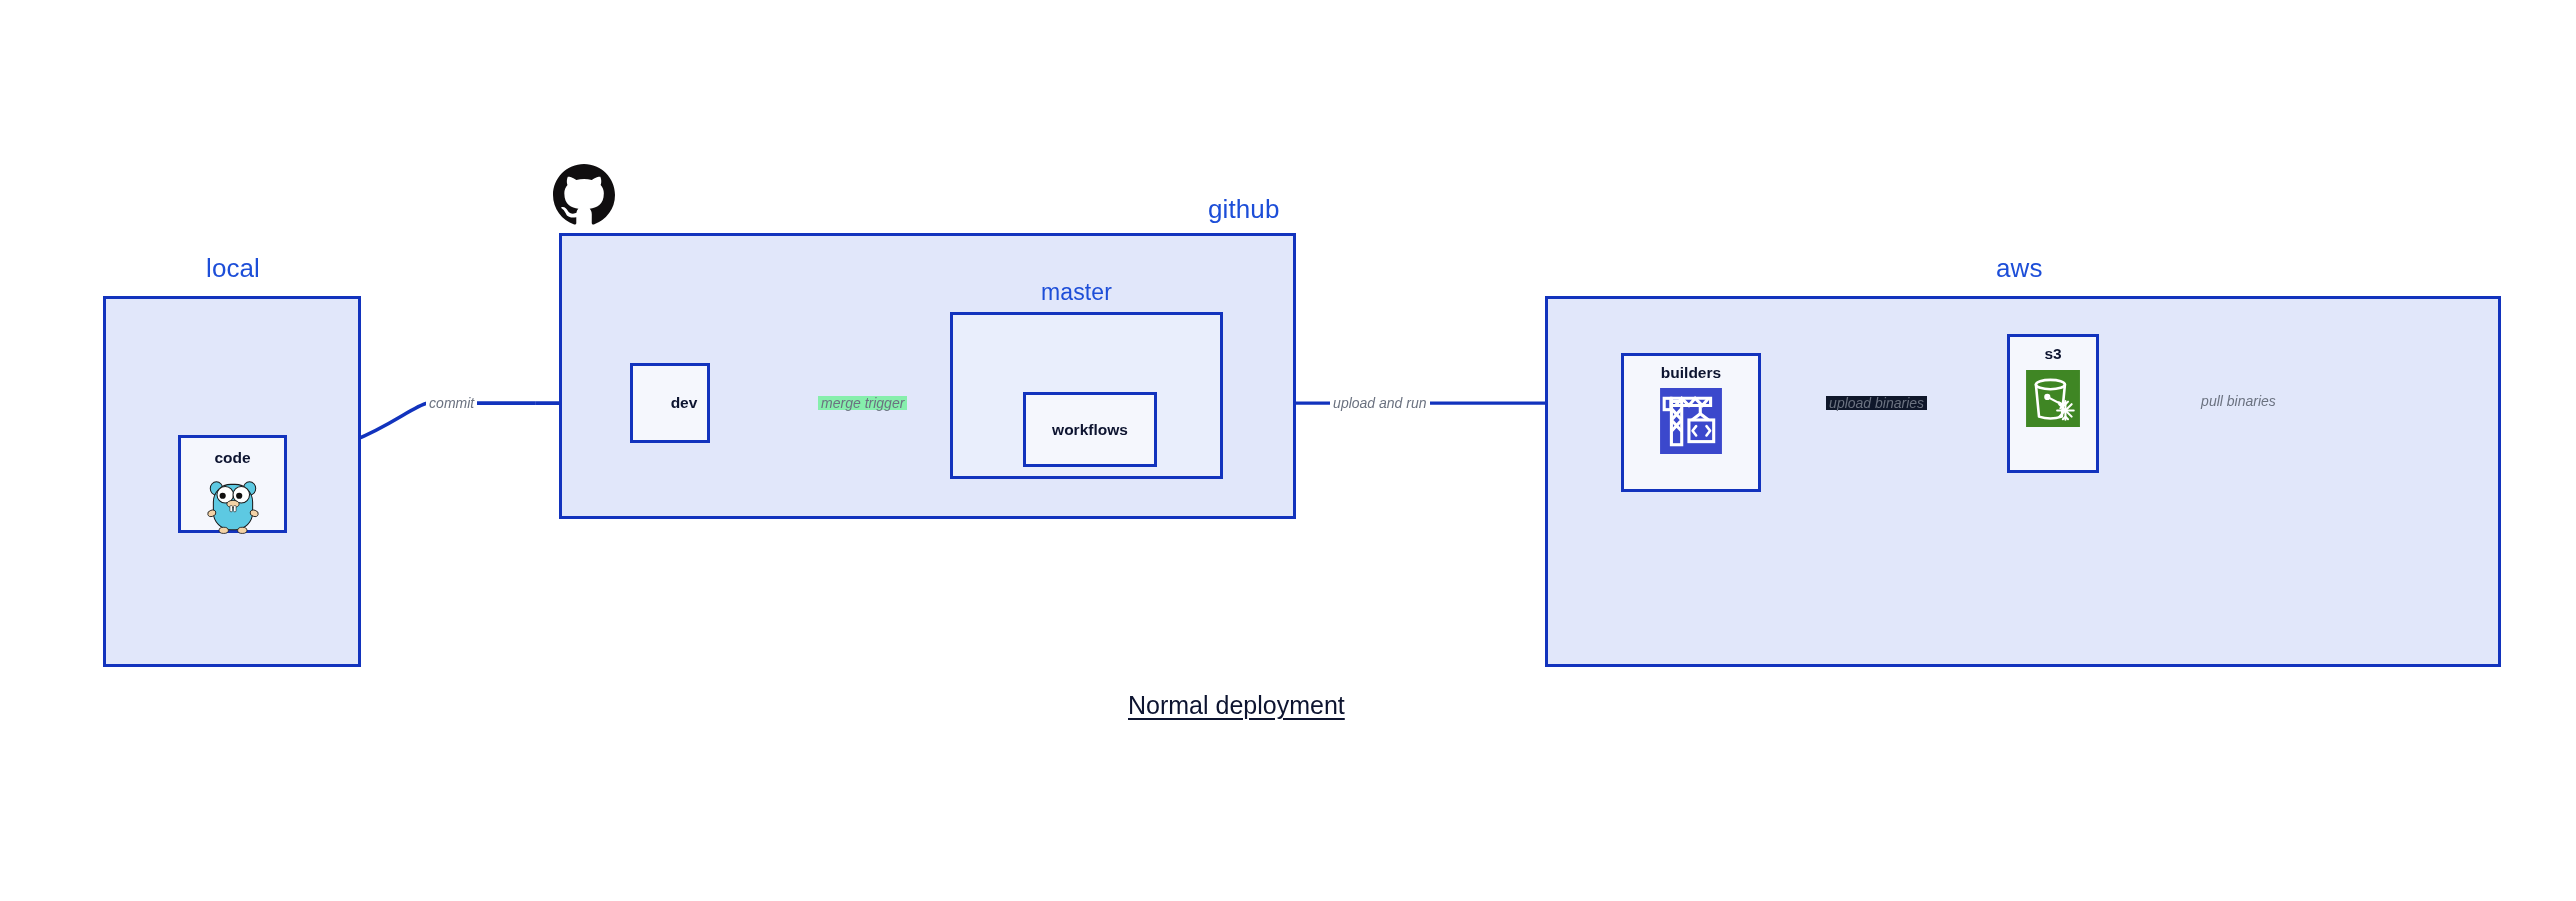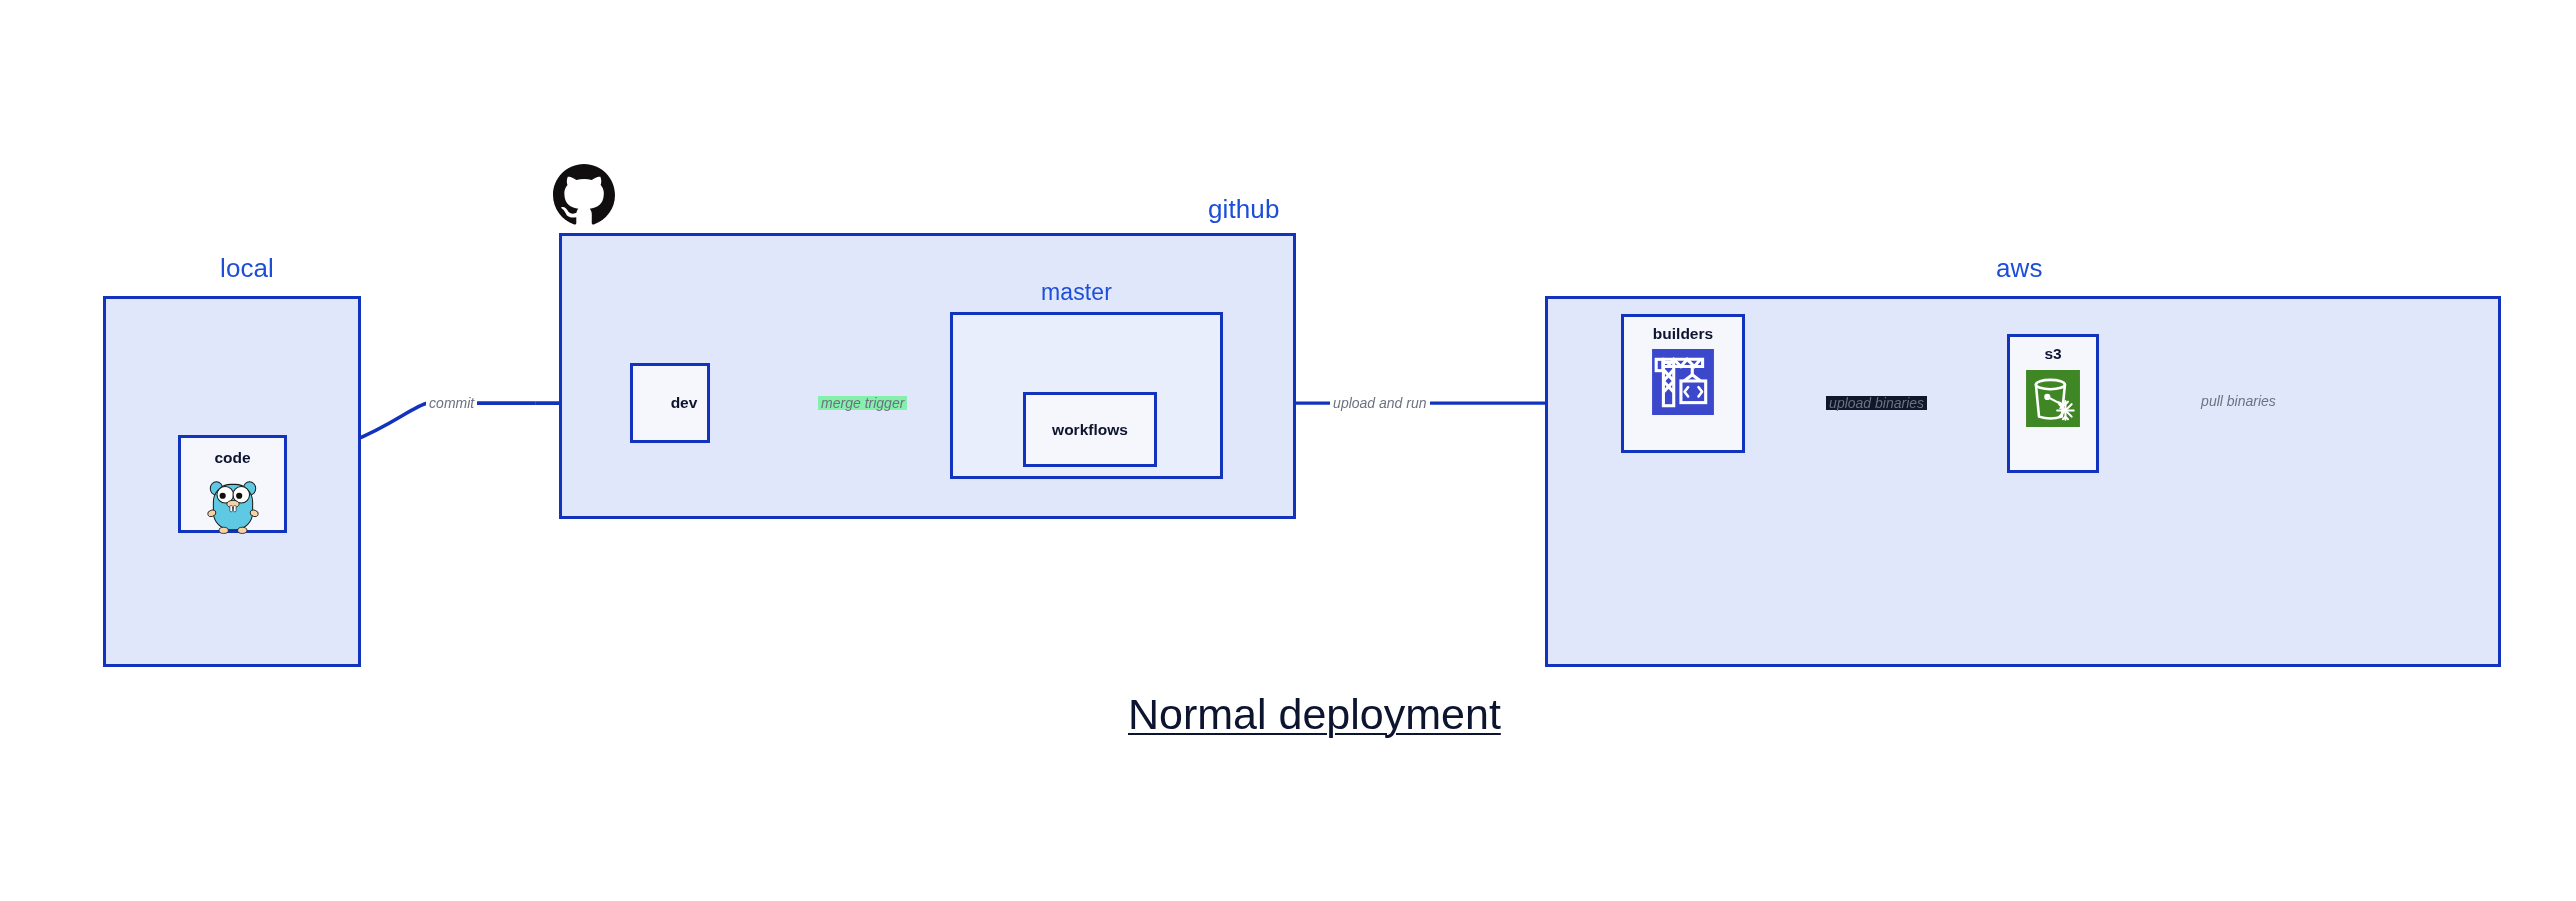--- a/index.html
+++ b/index.html
@@ -79,21 +79,21 @@
     font-style: italic;
     white-space: nowrap;
     line-height: 1;
     background: transparent;
   }
 
   
   .diagram-title {
     position: absolute;
     color: #0d1430;
-    font-size: 43px;
+    font-size: 25px;
     font-weight: 400;
     text-decoration: underline;
     text-underline-offset: 4.1px;
     text-decoration-thickness: 2.1px;
     white-space: nowrap;
     line-height: 1;
   }
 
   
   .logo {
@@ -120,21 +120,21 @@
     <path d="M 1378 782 L 1975 782" fill="none" stroke="#1233bd" stroke-width="6" marker-end="url(#arrow)"></path>
 
     <path d="M 2230 782 L 3145 782" fill="none" stroke="#1233bd" stroke-width="6" marker-end="url(#arrow)"></path>
 
     <path d="M 3386 782 L 3895 782" fill="none" stroke="#1233bd" stroke-width="6" marker-end="url(#arrow)"></path>
 
     <path d="M 4072 778 C 4180 790, 4230 818, 4295 826" fill="none" stroke="#1233bd" stroke-width="6"></path>
     <path d="M 4300 830 C 4400 856, 4490 900, 4560 956" fill="none" stroke="#1233bd" stroke-width="6" marker-end="url(#arrow)"></path>
   </svg>
 
-  <div class="group-label" style="left:206px; top:255px;margin-left:14px;">local</div>
+  <div class="group-label" style="left:206px; top:255px;">local</div>
 
   <div class="group" style="left:103px; top:296px; width:258px; height:371px;"></div>
 
   <div class="node pale" style="left:178px; top:435px; width:109px; height:98px; padding-top:12px;">
     <div class="node-label">code</div>
     <div class="node-icon" style="margin-top:7.2px;">
       <svg width="56" height="62" viewBox="0 0 108 120">
 
         <ellipse cx="22" cy="30" rx="12" ry="13" fill="#5dc9e2" stroke="#1a1a1a" stroke-width="2"></ellipse>
         <ellipse cx="86" cy="30" rx="12" ry="13" fill="#5dc9e2" stroke="#1a1a1a" stroke-width="2"></ellipse>
@@ -184,21 +184,21 @@
   <div class="group inner" style="left:950px; top:312px; width:273px; height:167px;"></div>
 
   <div class="node pale" style="left:1023px; top:392px; width:134px; height:75px; justify-content:center;">
     <div class="node-label">workflows</div>
   </div>
 
   <div class="group-label" style="left:1996px; top:255px;">aws</div>
 
   <div class="group" style="left:1545px; top:296px; width:956px; height:371px;"></div>
 
-  <div class="node pale" style="left:1621px; top:314px; width:124px; height:139px; padding-top:9.3px;">
+  <div class="node pale" style="left:1621px; top:353px; width:140px; height:139px; padding-top:9.3px;">
     <div class="node-label">builders</div>
     <div class="node-icon" style="margin-top:7.2px;">
       <svg width="62" height="66" viewBox="0 0 120 128">
         <rect x="0" y="0" width="120" height="128" fill="#3b48cc"></rect>
         <g fill="none" stroke="#ffffff" stroke-width="6" stroke-linejoin="miter">
 
           <rect x="22" y="26" width="20" height="84"></rect>
           <path d="M22 40 L42 62 M42 40 L22 62 M22 62 L42 84 M42 62 L22 84"></path>
 
           <rect x="8" y="20" width="13" height="22"></rect>

